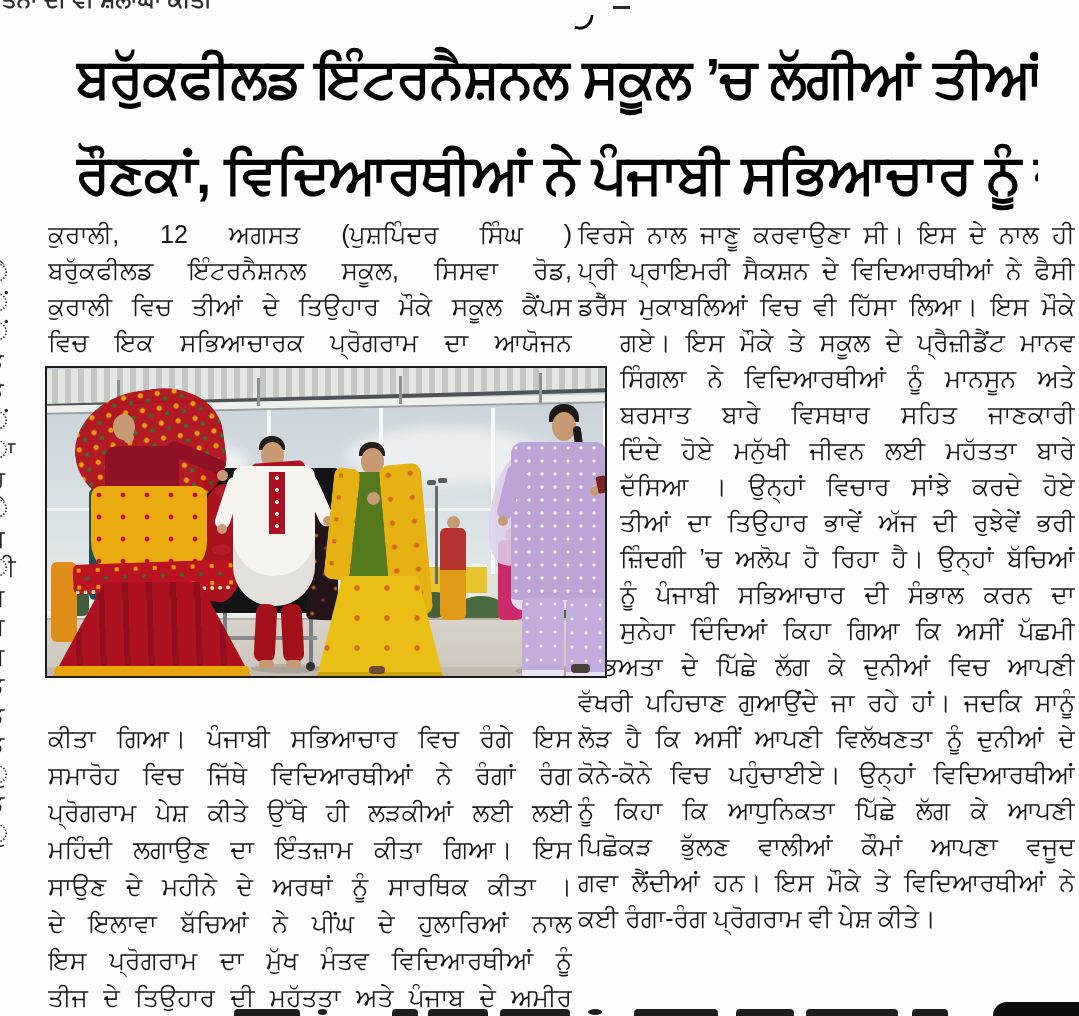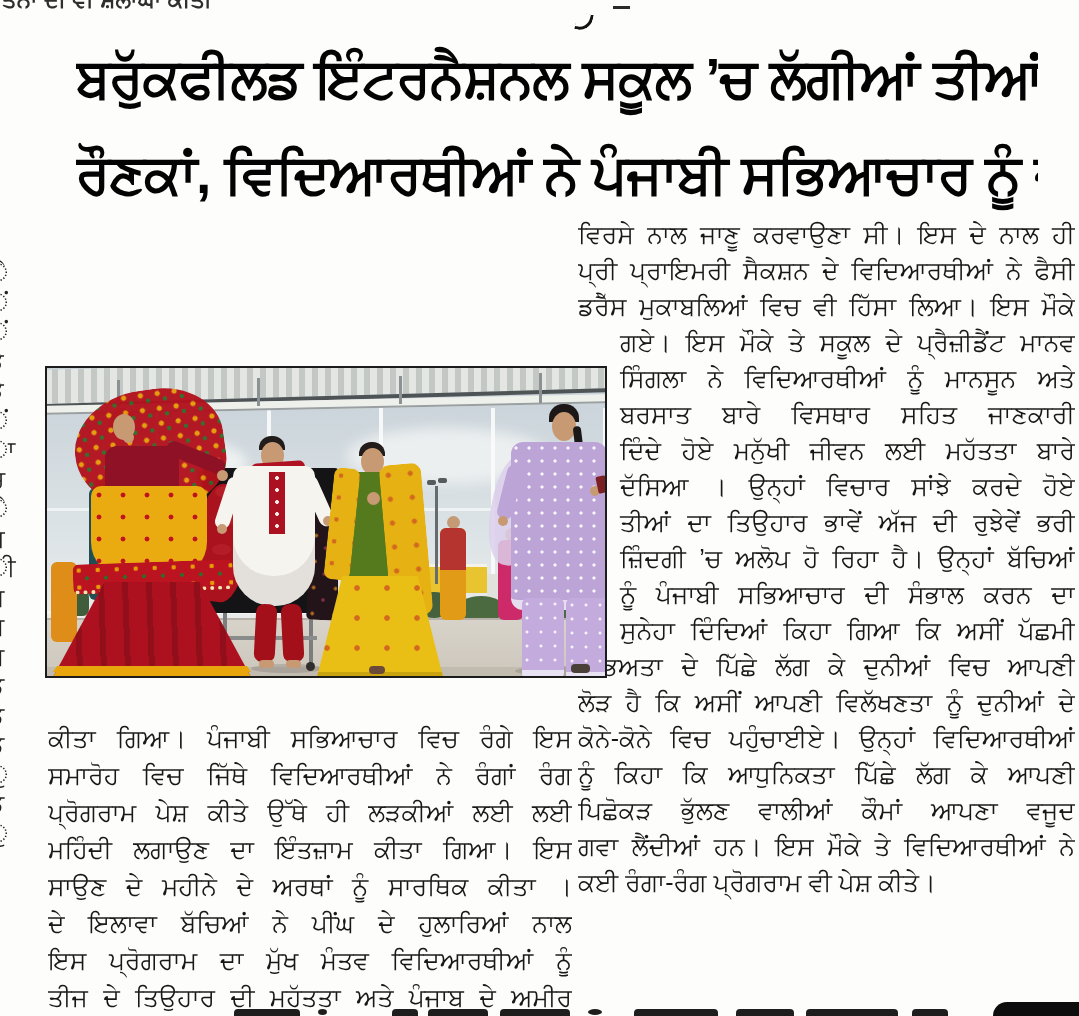--- a/index.html
+++ b/index.html
@@ -36,20 +36,26 @@
   </div>
   <div style="position:absolute;left:613px;top:6px;width:17px;height:3px;background:#2b2b2b;"></div>
   <div style="position:absolute;left:576px;top:13px;width:13px;height:15px;border-right:3px solid #111;
               border-bottom:3px solid #111;border-radius:0 0 14px 0;transform:rotate(14deg);"></div>
 
   <div style="position:absolute;left:76px;top:32px;width:962px;">
     <div class="hline">ਬਰੁੱਕਫੀਲਡ ਇੰਟਰਨੈਸ਼ਨਲ ਸਕੂਲ ’ਚ ਲੱਗੀਆਂ ਤੀਆਂ ਦੀ</div>
     <div class="hline" style="margin-top:1px;">ਰੌਣਕਾਂ, ਵਿਦਿਆਰਥੀਆਂ ਨੇ ਪੰਜਾਬੀ ਸਭਿਆਚਾਰ ਨੂੰ ਜਾਣਿਆ</div>
   </div>
 
+  <div class="col" style="left:48px;top:216px;width:524px;">
+    <div class="l">ਕੁਰਾਲੀ, 12 ਅਗਸਤ (ਪੁਸ਼ਪਿੰਦਰ ਸਿੰਘ )</div>
+    <div class="l">ਬਰੁੱਕਫੀਲਡ ਇੰਟਰਨੈਸ਼ਨਲ ਸਕੂਲ, ਸਿਸਵਾ ਰੋਡ,</div>
+    <div class="l">ਕੁਰਾਲੀ ਵਿਚ ਤੀਆਂ ਦੇ ਤਿਉਹਾਰ ਮੌਕੇ ਸਕੂਲ ਕੈਂਪਸ</div>
+    <div class="l">ਵਿਚ ਇਕ ਸਭਿਆਚਾਰਕ ਪ੍ਰੋਗਰਾਮ ਦਾ ਆਯੋਜਨ</div>
+  </div>
 
   <div class="col lb" style="left:48px;top:704px;width:524px;margin-top:16px;">
     <div class="l">ਕੀਤਾ ਗਿਆ। ਪੰਜਾਬੀ ਸਭਿਆਚਾਰ ਵਿਚ ਰੰਗੇ ਇਸ</div>
     <div class="l">ਸਮਾਰੋਹ ਵਿਚ  ਜਿੱਥੇ ਵਿਦਿਆਰਥੀਆਂ ਨੇ ਰੰਗਾਂ ਰੰਗ</div>
     <div class="l">ਪ੍ਰੋਗਰਾਮ ਪੇਸ਼ ਕੀਤੇ ਉੱਥੇ ਹੀ ਲੜਕੀਆਂ ਲਈ ਲਈ</div>
     <div class="l">ਮਹਿੰਦੀ ਲਗਾਉਣ ਦਾ ਇੰਤਜ਼ਾਮ ਕੀਤਾ ਗਿਆ।  ਇਸ</div>
     <div class="l">ਸਾਉਣ ਦੇ ਮਹੀਨੇ ਦੇ ਅਰਥਾਂ  ਨੂੰ ਸਾਰਥਿਕ ਕੀਤਾ ।</div>
     <div class="l">ਦੇ ਇਲਾਵਾ  ਬੱਚਿਆਂ ਨੇ ਪੀਂਘ ਦੇ ਹੁਲਾਰਿਆਂ ਨਾਲ</div>
     <div class="l">ਇਸ ਪ੍ਰੋਗਰਾਮ ਦਾ ਮੁੱਖ ਮੰਤਵ ਵਿਦਿਆਰਥੀਆਂ ਨੂੰ</div>
     <div class="l">ਤੀਜ ਦੇ ਤਿਉਹਾਰ ਦੀ ਮਹੱਤਤਾ ਅਤੇ ਪੰਜਾਬ ਦੇ ਅਮੀਰ</div>
@@ -62,20 +68,21 @@
     <div class="l ind">ਗਏ। ਇਸ ਮੌਕੇ  ਤੇ ਸਕੂਲ ਦੇ ਪ੍ਰੈਜ਼ੀਡੈਂਟ ਮਾਨਵ</div>
     <div class="l ind">ਸਿੰਗਲਾ  ਨੇ ਵਿਦਿਆਰਥੀਆਂ ਨੂੰ ਮਾਨਸੂਨ ਅਤੇ</div>
     <div class="l ind">ਬਰਸਾਤ ਬਾਰੇ ਵਿਸਥਾਰ ਸਹਿਤ ਜਾਣਕਾਰੀ</div>
     <div class="l ind">ਦਿੰਦੇ ਹੋਏ ਮਨੁੱਖੀ ਜੀਵਨ ਲਈ ਮਹੱਤਤਾ ਬਾਰੇ</div>
     <div class="l ind">ਦੱਸਿਆ । ਉਨ੍ਹਾਂ ਵਿਚਾਰ ਸਾਂਝੇ ਕਰਦੇ ਹੋਏ</div>
     <div class="l ind">ਤੀਆਂ ਦਾ ਤਿਉਹਾਰ ਭਾਵੇਂ ਅੱਜ ਦੀ ਰੁਝੇਵੇਂ ਭਰੀ</div>
     <div class="l ind">ਜ਼ਿੰਦਗੀ ’ਚ ਅਲੋਪ ਹੋ ਰਿਹਾ ਹੈ। ਉਨ੍ਹਾਂ  ਬੱਚਿਆਂ</div>
     <div class="l ind">ਨੂੰ ਪੰਜਾਬੀ ਸਭਿਆਚਾਰ ਦੀ ਸੰਭਾਲ ਕਰਨ ਦਾ</div>
     <div class="l ind">ਸੁਨੇਹਾ ਦਿੰਦਿਆਂ ਕਿਹਾ ਗਿਆ ਕਿ ਅਸੀਂ ਪੱਛਮੀ</div>
     <div class="l">ਸਭਿਅਤਾ ਦੇ ਪਿੱਛੇ ਲੱਗ ਕੇ ਦੁਨੀਆਂ ਵਿਚ ਆਪਣੀ</div>
+    <div class="l">ਵੱਖਰੀ ਪਹਿਚਾਣ ਗੁਆਉਂਦੇ ਜਾ ਰਹੇ ਹਾਂ। ਜਦਕਿ ਸਾਨੂੰ</div>
     <div class="l">ਲੋੜ ਹੈ ਕਿ ਅਸੀਂ ਆਪਣੀ ਵਿਲੱਖਣਤਾ ਨੂੰ ਦੁਨੀਆਂ ਦੇ</div>
     <div class="l">ਕੋਨੇ-ਕੋਨੇ ਵਿਚ ਪਹੁੰਚਾਈਏ। ਉਨ੍ਹਾਂ ਵਿਦਿਆਰਥੀਆਂ</div>
     <div class="l">ਨੂੰ ਕਿਹਾ ਕਿ ਆਧੁਨਿਕਤਾ ਪਿੱਛੇ ਲੱਗ ਕੇ ਆਪਣੀ</div>
     <div class="l">ਪਿਛੋਕੜ ਭੁੱਲਣ ਵਾਲੀਆਂ ਕੌਮਾਂ ਆਪਣਾ ਵਜੂਦ</div>
     <div class="l">ਗਵਾ ਲੈਂਦੀਆਂ ਹਨ। ਇਸ ਮੌਕੇ ਤੇ ਵਿਦਿਆਰਥੀਆਂ ਨੇ</div>
     <div class="l noj">ਕਈ ਰੰਗਾ-ਰੰਗ ਪ੍ਰੋਗਰਾਮ ਵੀ ਪੇਸ਼ ਕੀਤੇ।</div>
   </div>
 
   <div class="edgestrip">
       <span>ੇ</span>

